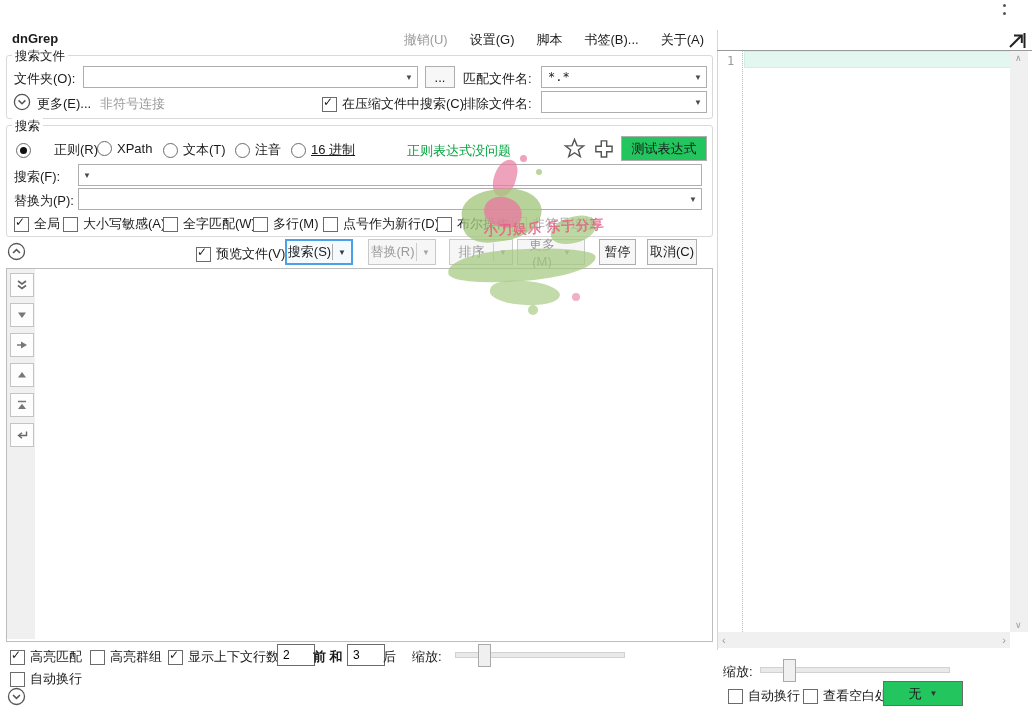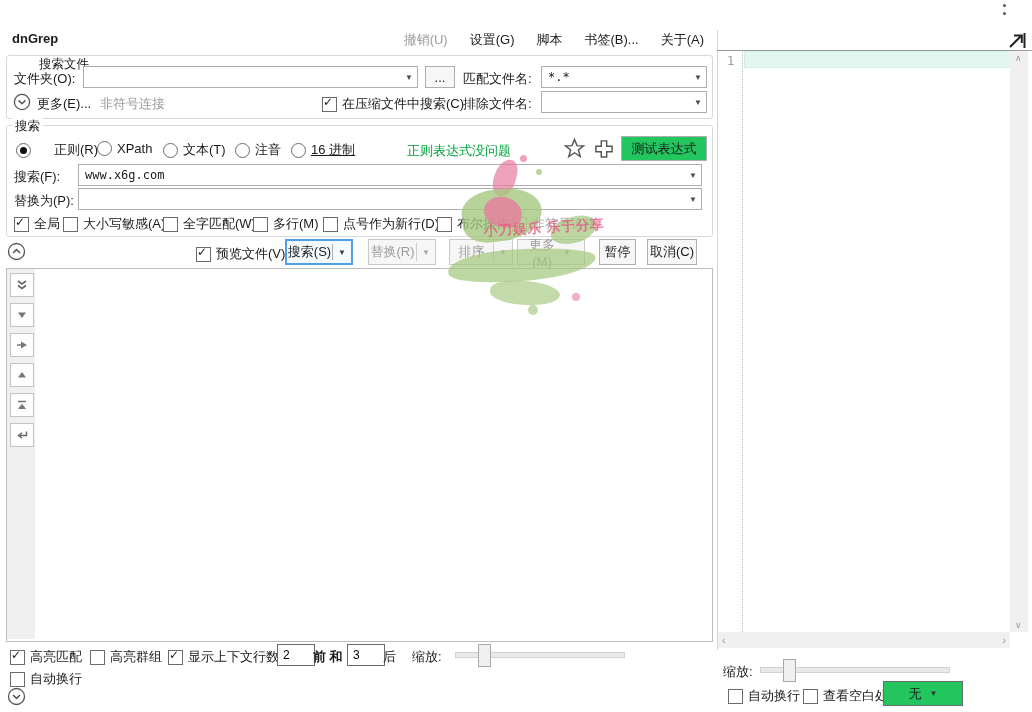--- a/index.html
+++ b/index.html
@@ -65,21 +65,21 @@
   <div class="lbl" style="left:12px;top:31px;font-weight:bold;">dnGrep</div>
   <div class="abs" style="left:420px;top:31px;width:284px;display:flex;justify-content:flex-end;gap:22px;">
     <span class="menuitem gray">撤销(U)</span>
     <span class="menuitem">设置(G)</span>
     <span class="menuitem">脚本</span>
     <span class="menuitem">书签(B)...</span>
     <span class="menuitem">关于(A)</span>
   </div>
 
   <div class="groupbox" style="left:6px;top:55px;width:705px;height:62px;"></div>
-  <span class="legend" style="left:12px;top:56px;margin-left:24px;">搜索文件</span>
+  <span class="legend" style="left:12px;top:48px;">搜索文件</span>
 
   <div class="lbl" style="left:14px;top:70px;">文件夹(O):</div>
   <div class="combo" style="left:83px;top:66px;width:333px;">
     <span class="ctext"></span>
     <span class="carr">▼</span>
   </div>
   <div class="btn light" style="left:425px;top:66px;width:30px;height:22px;">...</div>
   <div class="lbl" style="left:463px;top:70px;">匹配文件名:</div>
   <div class="combo" style="left:541px;top:66px;width:164px;">
     <span class="ctext mono">*.*</span>
@@ -136,21 +136,20 @@
   </div>
   <div class="abs" style="left:592px;top:137px;">
     <svg width="24" height="24">
         <path d="M9 3 h6 v6 h6 v6 h-6 v6 h-6 v-6 h-6 v-6 h6 Z" fill="none" stroke="#555" stroke-width="1.6" transform="scale(0.9) translate(1.3,1.3)"></path>
       </svg>
   </div>
   <div class="btn" style="left:621px;top:136px;width:86px;height:25px;">测试表达式</div>
 
   <div class="lbl" style="left:14px;top:168px;">搜索(F):</div>
   <div class="combo" style="left:78px;top:164px;width:622px;">
-    <span class="ctext mono">www.x6g.com</span>
     <span class="carr">▼</span>
   </div>
 
   <div class="lbl" style="left:14px;top:192px;">替换为(P):</div>
   <div class="combo" style="left:78px;top:188px;width:622px;">
     <span class="ctext mono"></span>
     <span class="carr">▼</span>
   </div>
 
   <div class="cb checked" style="left:14px;top:215px;">

